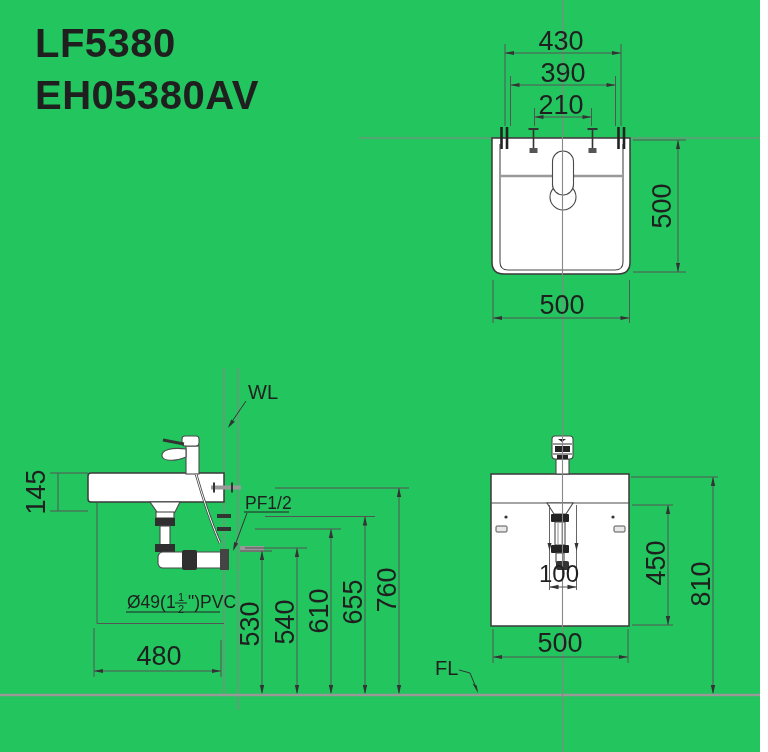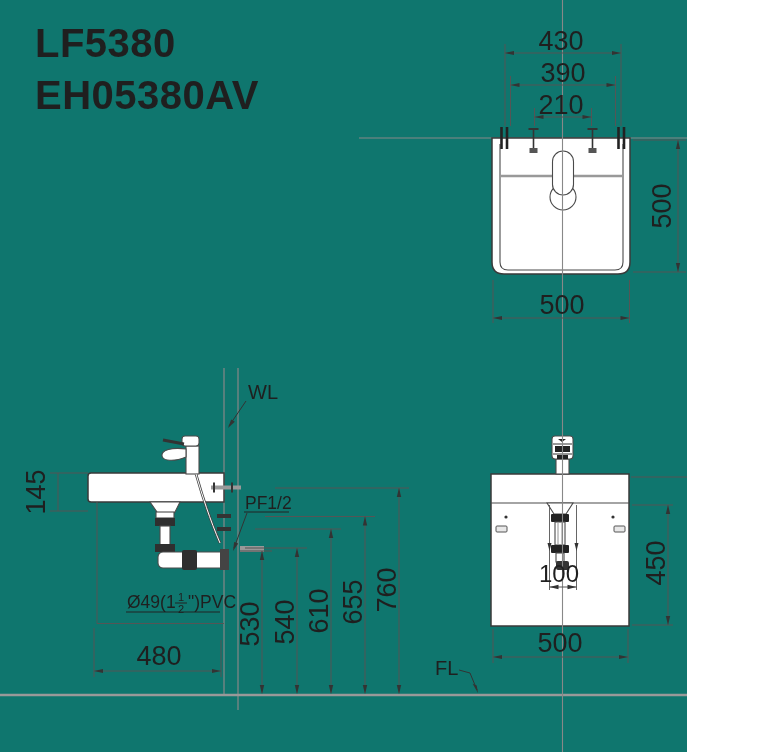--- a/index.html
+++ b/index.html
@@ -1,16 +1,16 @@
 <!DOCTYPE html>
 <html><head>
 <meta charset="utf-8">
 <style>
   html,body{margin:0;padding:0;background:#fff;}
-  .page{position:relative;width:687px;height:752px;background:#0f766e;overflow:hidden;}
+  .page{position:relative;width:760px;height:752px;background:#22c55e;overflow:hidden;}
   svg{display:block;}
   text{font-family:"Liberation Sans", sans-serif; fill:#1f1f1f;}
   .title-text{font-size:40px;font-weight:bold;letter-spacing:0.5px;}
   .dim{font-size:27px;}
   .dim-sm{font-size:24px;}
   .lbl{font-size:20px;}
   .lbl-sm{font-size:17.5px;}
   .frac{font-size:11px;}
   .thin{stroke:#555;stroke-width:1;fill:none;}
   .tick{stroke:#555;stroke-width:1.1;fill:none;}

